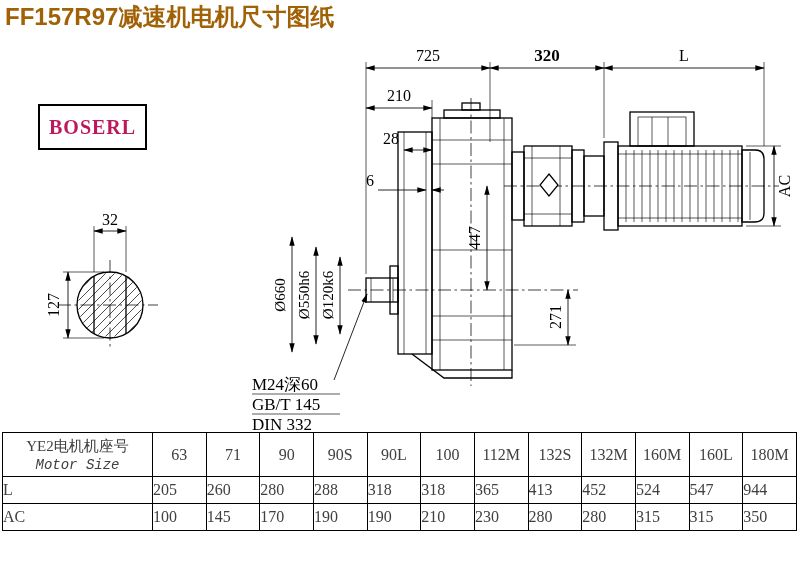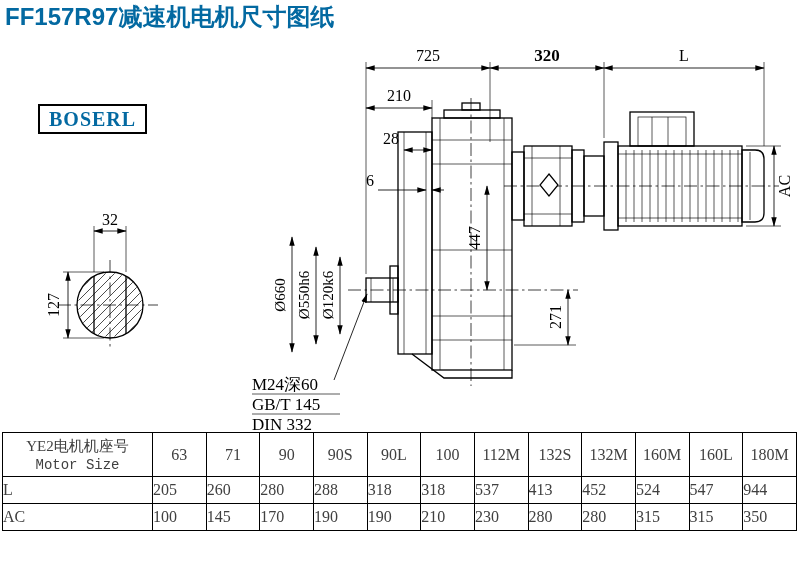--- a/index.html
+++ b/index.html
@@ -1,35 +1,35 @@
 <!DOCTYPE html>
 <html><head>
 <meta charset="utf-8">
 <style>
   html,body{margin:0;padding:0;}
   body{width:800px;height:561px;position:relative;background:#fff;font-family:"Liberation Serif",serif;overflow:hidden;}
-  .page-title{position:absolute;left:5px;top:1px;font-family:"Liberation Sans",sans-serif;font-weight:bold;font-size:24px;color:#0369a1;white-space:nowrap;}
-  .brand-box{position:absolute;left:38px;top:104px;border:2px solid #000;padding:0 9px;line-height:26px;font-weight:bold;font-size:20px;color:#0369a1;letter-spacing:1px;font-family:"Liberation Serif",serif;background:#fff;}
+  .page-title{position:absolute;left:5px;top:1px;font-family:"Liberation Sans",sans-serif;font-weight:bold;font-size:24px;color:#a16207;white-space:nowrap;}
+  .brand-box{position:absolute;left:38px;top:104px;border:2px solid #000;padding:8px 9px;line-height:26px;font-weight:bold;font-size:20px;color:#be185d;letter-spacing:1px;font-family:"Liberation Serif",serif;background:#fff;}
   svg.drawing{position:absolute;left:0;top:0;}
   .ol{fill:none;stroke:#000;stroke-width:1.3;}
   .olw{fill:#fff;stroke:#000;stroke-width:1.2;}
   .thin{fill:none;stroke:#000;stroke-width:0.65;}
   .dim{fill:none;stroke:#000;stroke-width:0.85;}
   .cl{fill:none;stroke:#000;stroke-width:0.75;stroke-dasharray:13 3.5 2.5 3.5;}
   .hatch{fill:none;stroke:#000;stroke-width:0.7;}
   text.d{font-family:"Liberation Serif",serif;font-size:16px;fill:#000;}
   text.db{font-family:"Liberation Serif",serif;font-size:17px;font-weight:bold;fill:#000;}
   text.ds{font-family:"Liberation Serif",serif;font-size:15px;fill:#000;}
   text.note{font-family:"Liberation Serif",serif;font-size:17px;fill:#000;}
   table.sizes{position:absolute;left:2px;top:432px;width:795px;border-collapse:collapse;table-layout:fixed;background:#fff;}
   table.sizes td,table.sizes th{border:1px solid #000;vertical-align:middle;font-weight:normal;font-size:16px;padding:0;color:#404040;font-family:"Liberation Serif",serif;}
   table.sizes thead th{height:43px;}
   table.sizes tbody td{height:26px;}
   .hdr-cn{display:block;font-size:15px;line-height:20px;}
-  .hdr-en{display:block;font-family:"Liberation Mono",monospace;font-size:14px;line-height:18px;}
+  .hdr-en{display:block;font-family:"Liberation Mono",monospace;font-size:14px;line-height:18px;font-style:italic;}
 </style>
 </head>
 <body>
 
 <div class="page-title">FF157R97减速机电机尺寸图纸</div>
 <div class="brand-box">BOSERL</div>
 
 <svg class="drawing" width="800" height="432" viewBox="0 0 800 432" xmlns="http://www.w3.org/2000/svg">
   <defs>
     <marker id="arr" viewBox="0 0 10 8" refX="9.3" refY="4" markerWidth="11" markerHeight="8.8" orient="auto-start-reverse">
@@ -168,21 +168,21 @@
   </thead>
   <tbody id="size-table-body">
       <tr>
         <td>L</td>
         <td>205</td>
         <td>260</td>
         <td>280</td>
         <td>288</td>
         <td>318</td>
         <td>318</td>
-        <td>537</td>
+        <td>365</td>
         <td>413</td>
         <td>452</td>
         <td>524</td>
         <td>547</td>
         <td>944</td>
       </tr>
       <tr>
         <td>AC</td>
         <td>100</td>
         <td>145</td>

